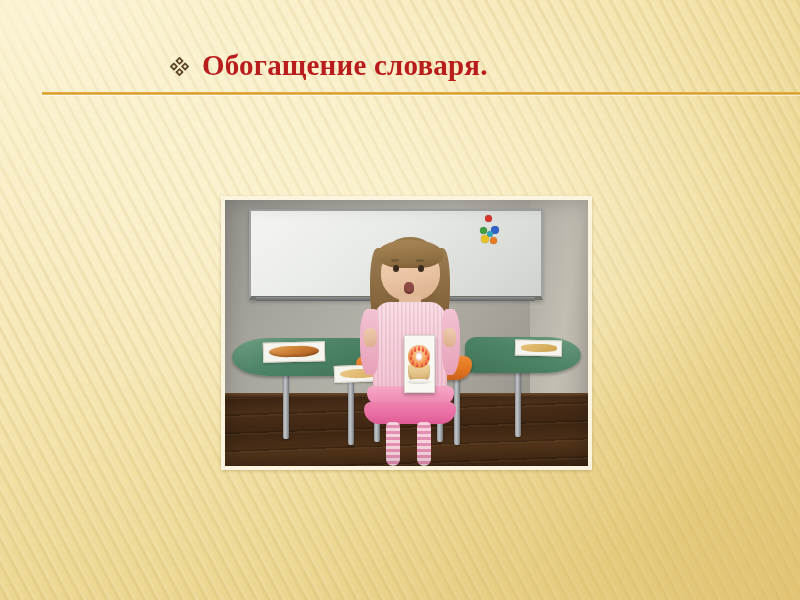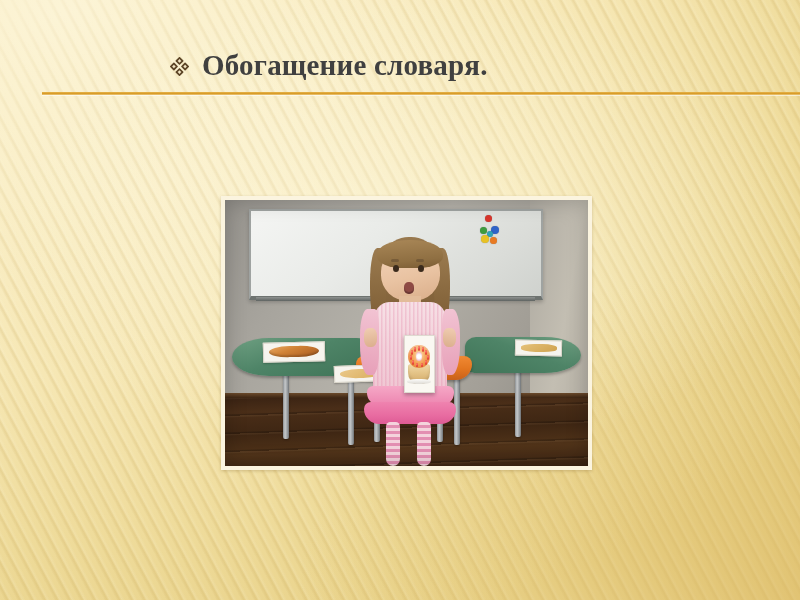--- a/index.html
+++ b/index.html
@@ -59,21 +59,21 @@
     left:170px; top:50px;
     display:flex; align-items:center; gap:13px;
     z-index:5;
   }
   #bullet-icon { display:block; width:19px; height:19px; flex:0 0 auto; margin-top:2px; }
   #title-text {
     font-family:"Liberation Serif", serif;
     font-weight:bold;
     font-size:29px;
     line-height:1.05;
-    color:#404040;
+    color:#b91c1c;
     letter-spacing:.2px;
     white-space:nowrap;
   }
 
   
   #title-rule {
     position:absolute;
     left:42px; top:92px; width:758px; height:3px;
     background:linear-gradient(to bottom,#E7B44B 0%,#D79A27 55%,#F0CE86 100%);
     box-shadow:0 1px 0 rgba(255,255,255,.55);

